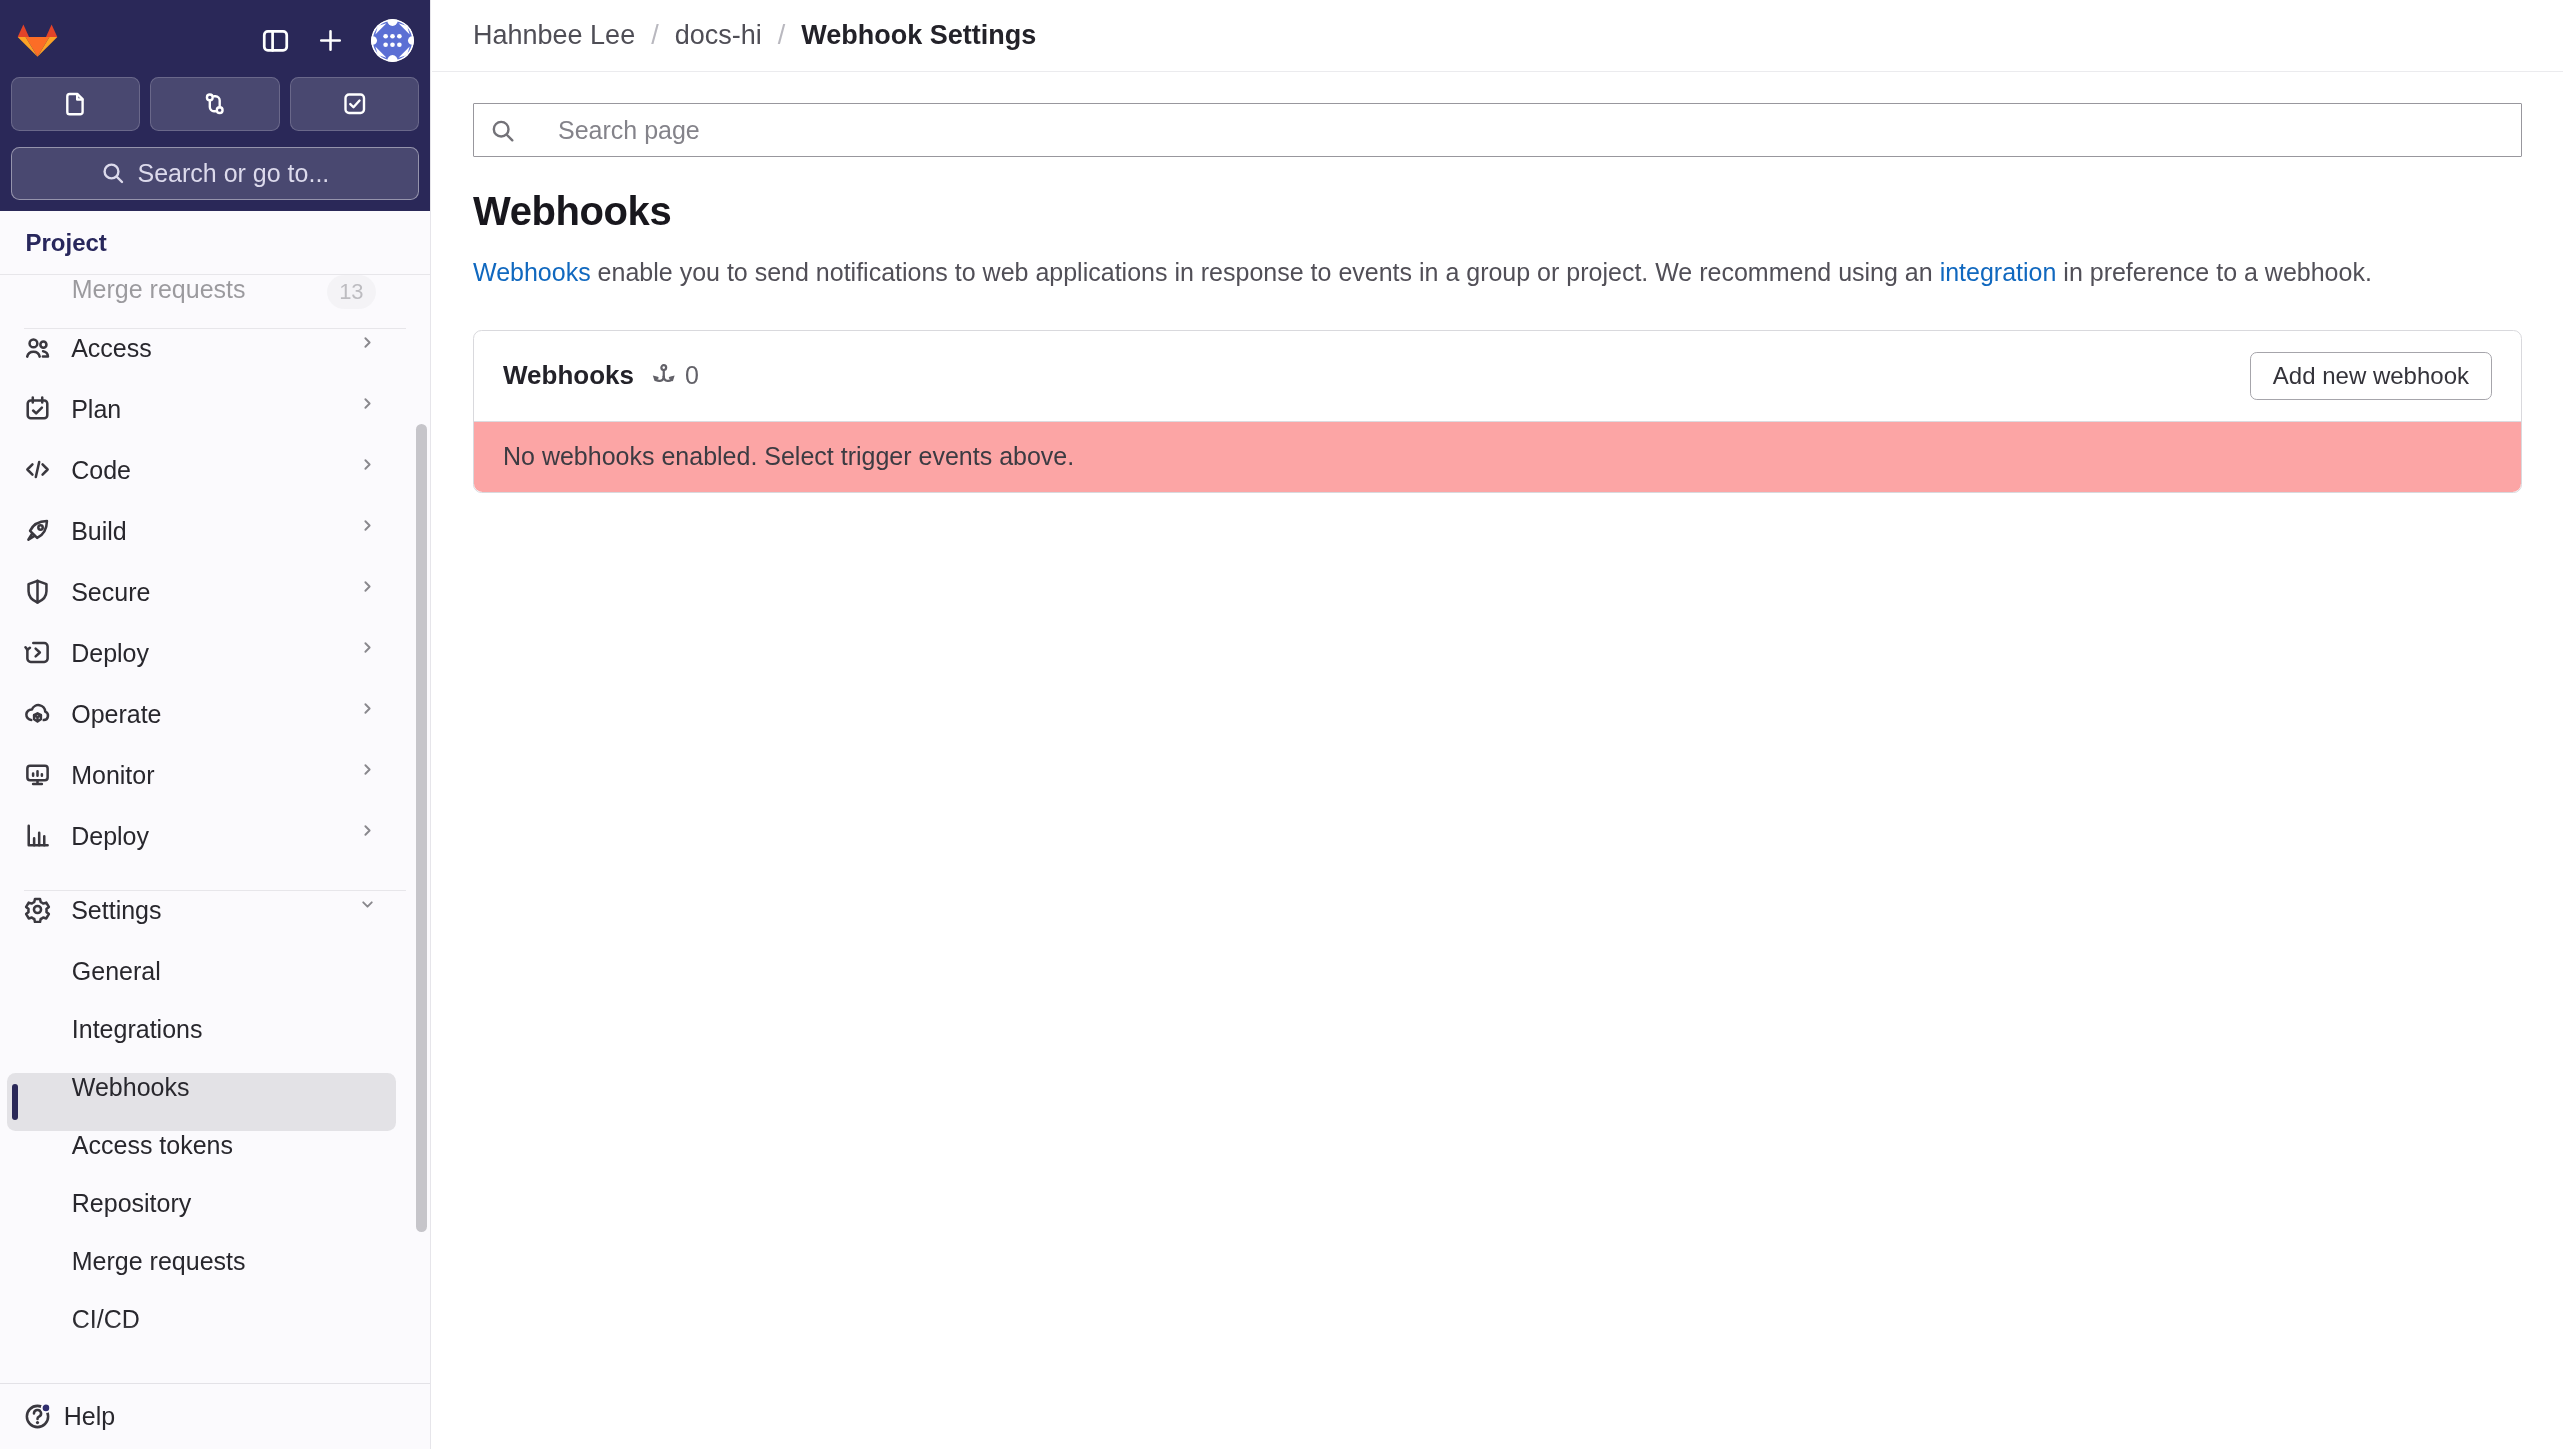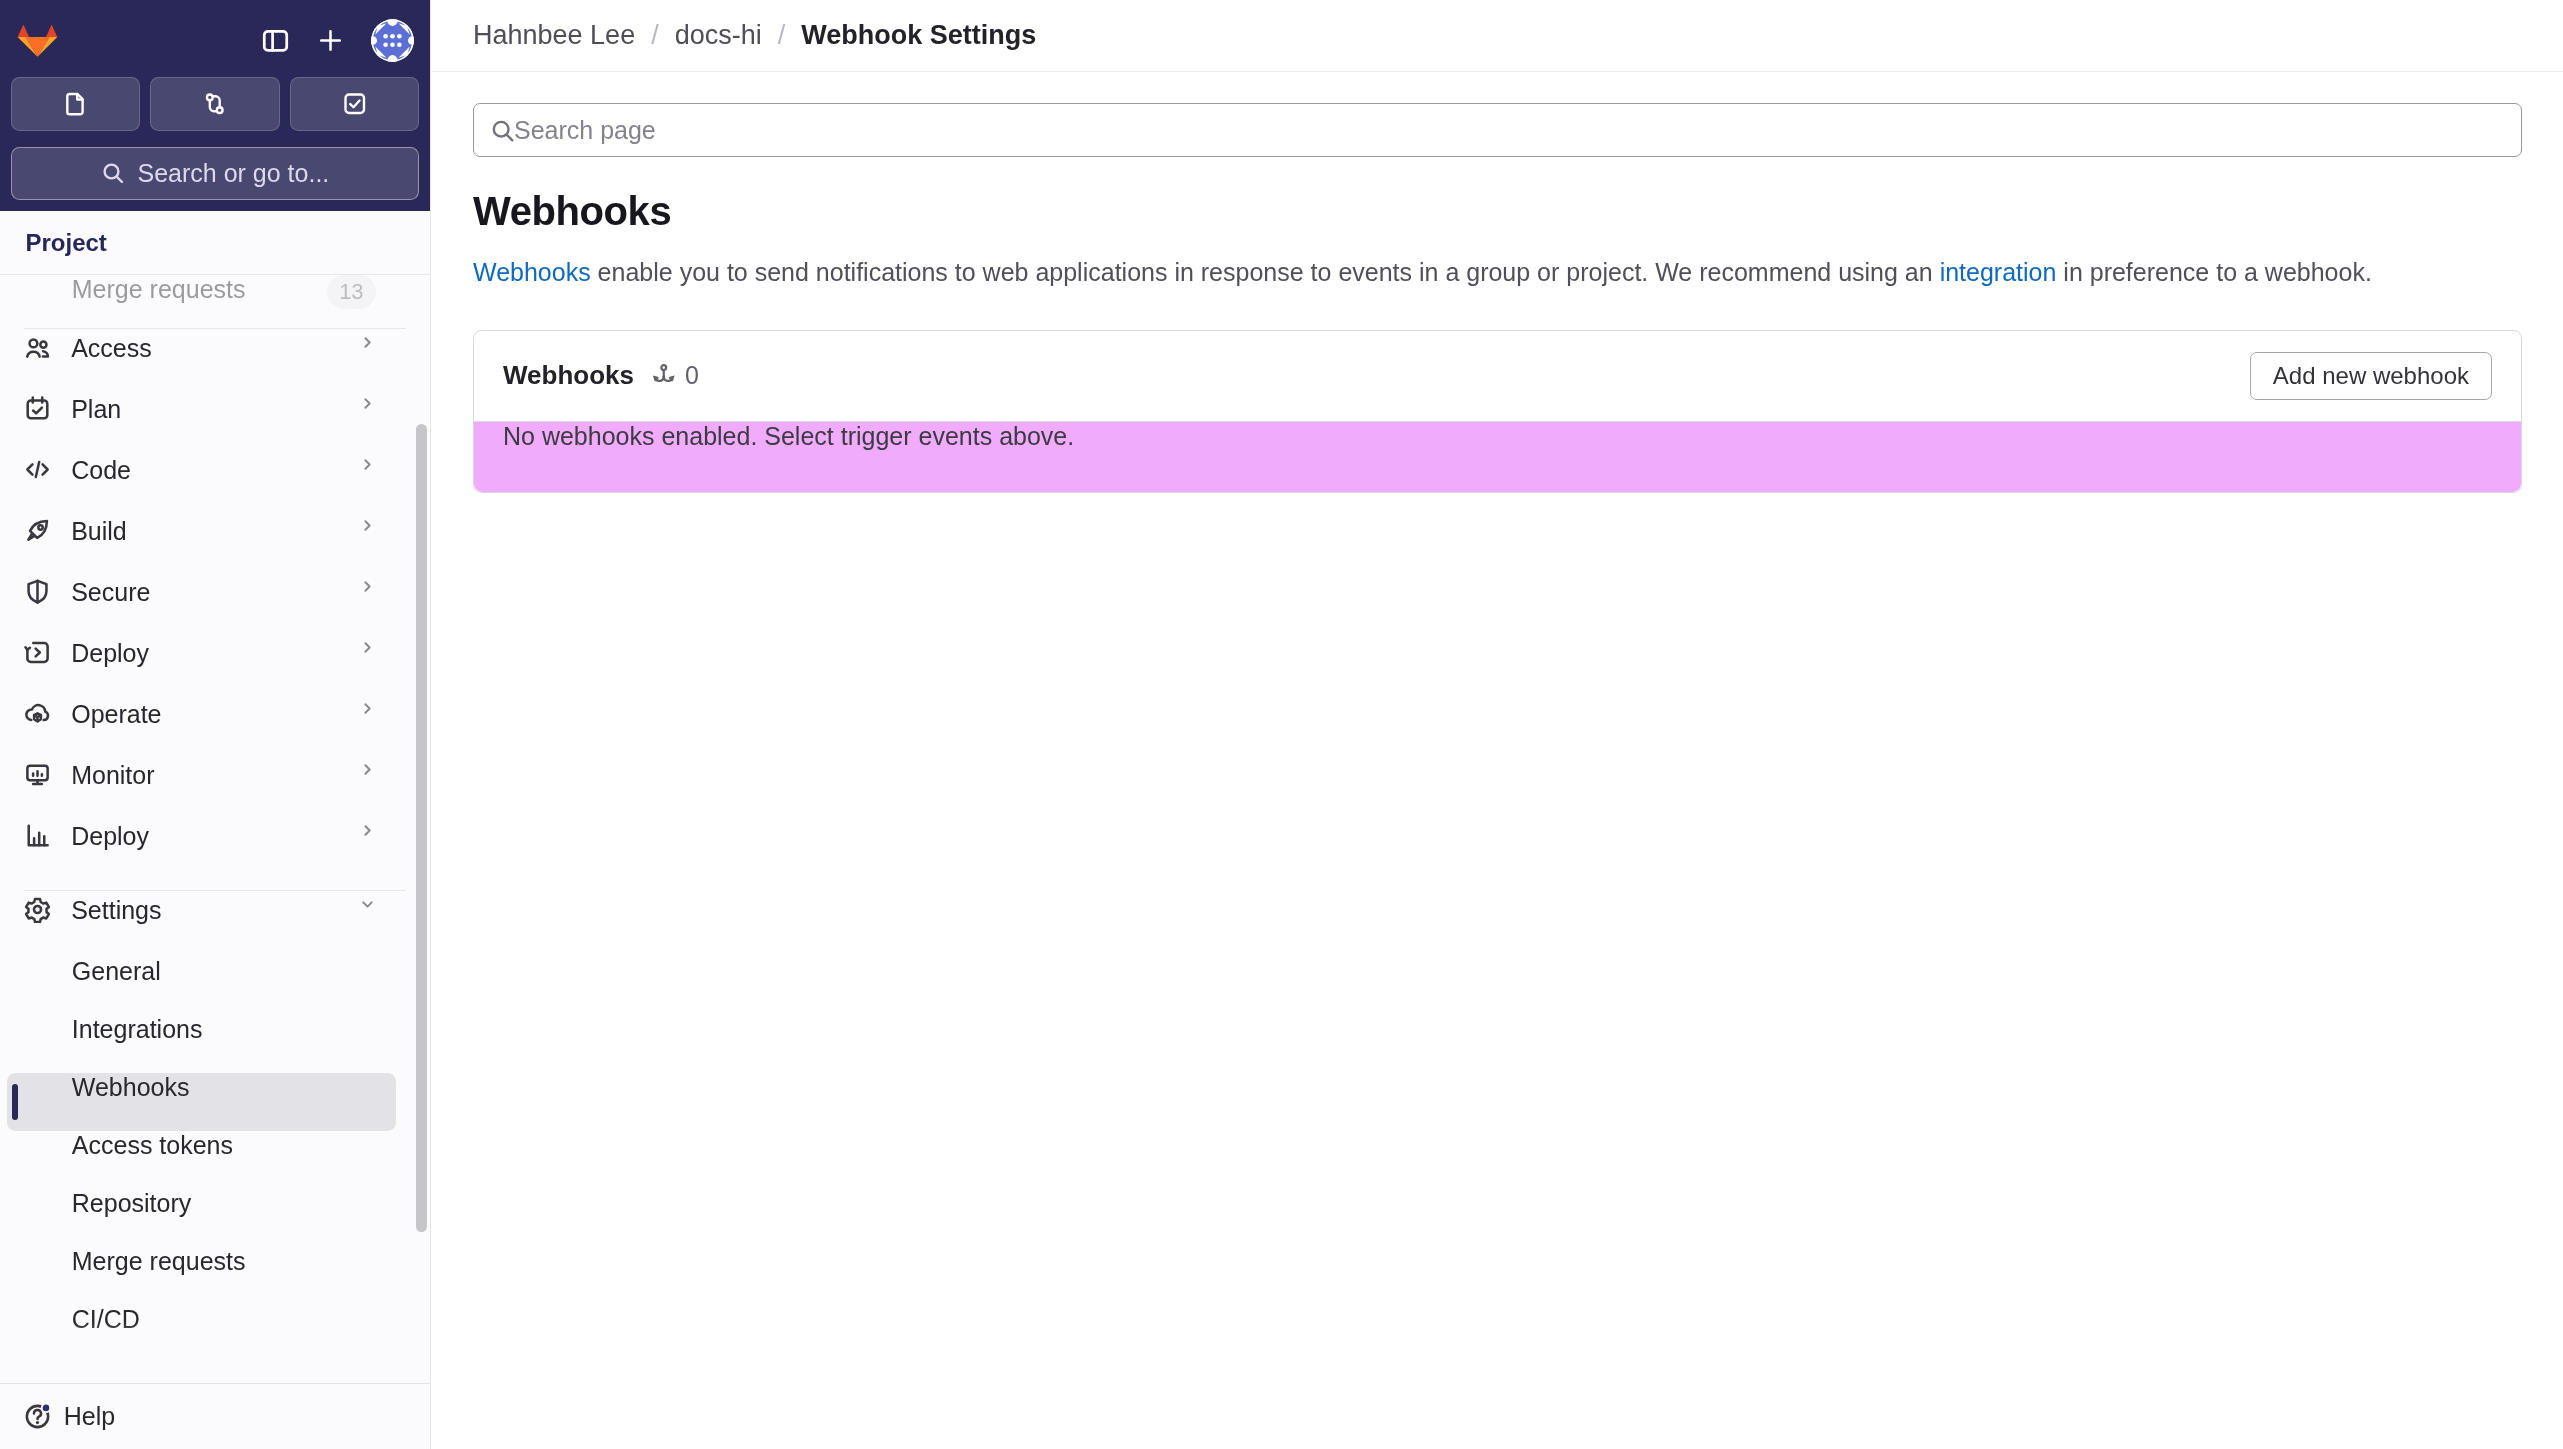--- a/index.html
+++ b/index.html
@@ -57,37 +57,37 @@
 
   
   .main { position:absolute; left:432px; top:0; right:0; bottom:0; background:#fff; }
   .topbar { height:72px; border-bottom:0.9px solid #ebebee; display:flex; align-items:center;
     padding:0 41px; font-size:27px; }
   .crumb { color:#4f4e56; text-decoration:none; cursor:pointer; }
   .crumb.current { color:#232229; font-weight:700; cursor:default; }
   .crumb-sep { color:#b9b8bf; margin:0 16px; }
   .content { padding:31px 41px 0; }
   .page-search { position:relative; }
-  .page-search input { width:100%; height:54px; border:0.9px solid #98979d; border-radius:7px;
-    padding:0 17px 0 40px; font-size:25px; font-family:inherit; color:#333238; background:#fff; }
+  .page-search input { width:100%; height:54px; border:0.9px solid #98979d; border-radius:1px;
+    padding:0 17px 0 84px; font-size:25px; font-family:inherit; color:#333238; background:#fff; }
   .page-search input::placeholder { color:#84838a; }
   .page-search .search-glyph { position:absolute; left:17px; top:14.5px; }
   h1.page-title { margin-top:32px; font-size:40px; font-weight:700; color:#18171d; letter-spacing:-0.4px; }
   .desc { margin-top:20.4px; font-size:25px; line-height:1.45; color:#514f57; }
   .desc a { color:#1068bf; text-decoration:none; cursor:pointer; }
   .card { margin-top:39px; border:0.9px solid #d9d9dd; border-radius:8.5px; background:#fff; }
   .card-header { height:90px; display:flex; align-items:center; padding:0 29px; }
   .card-title { font-size:26px; font-weight:700; color:#232229; }
   .card-hook { margin-left:17px; }
   .card-count { margin-left:8.5px; font-size:25px; color:#626168; }
   .add-btn { margin-left:auto; height:48px; padding:0 22px; background:#fff;
     border:0.9px solid #a6a5ab; border-radius:6.8px; font-size:24px; color:#34333a;
     font-family:inherit; cursor:pointer; }
-  .card-body { border-top:0.9px solid #dcdbe0; background:#f0abfc; height:71px;
-    display:flex; align-items:flex-start; padding:0 29px; font-size:25px; color:#3c3b42;
+  .card-body { border-top:0.9px solid #dcdbe0; background:#fca5a5; height:71px;
+    display:flex; align-items:center; padding:0 29px; font-size:25px; color:#3c3b42;
     border-radius:0 0 8.5px 8.5px; }
 
   .ic-dark { stroke:#3a383f; fill:none; stroke-width:1.5; stroke-linecap:round; stroke-linejoin:round; }
   .ic-white { stroke:#fff; fill:none; stroke-width:1.5; stroke-linecap:round; stroke-linejoin:round; }
   .ic-gray { stroke:#89888d; fill:none; stroke-width:1.8; stroke-linecap:round; stroke-linejoin:round; }
 </style>
 </head>
 <body>
 
 <aside class="sidebar">

